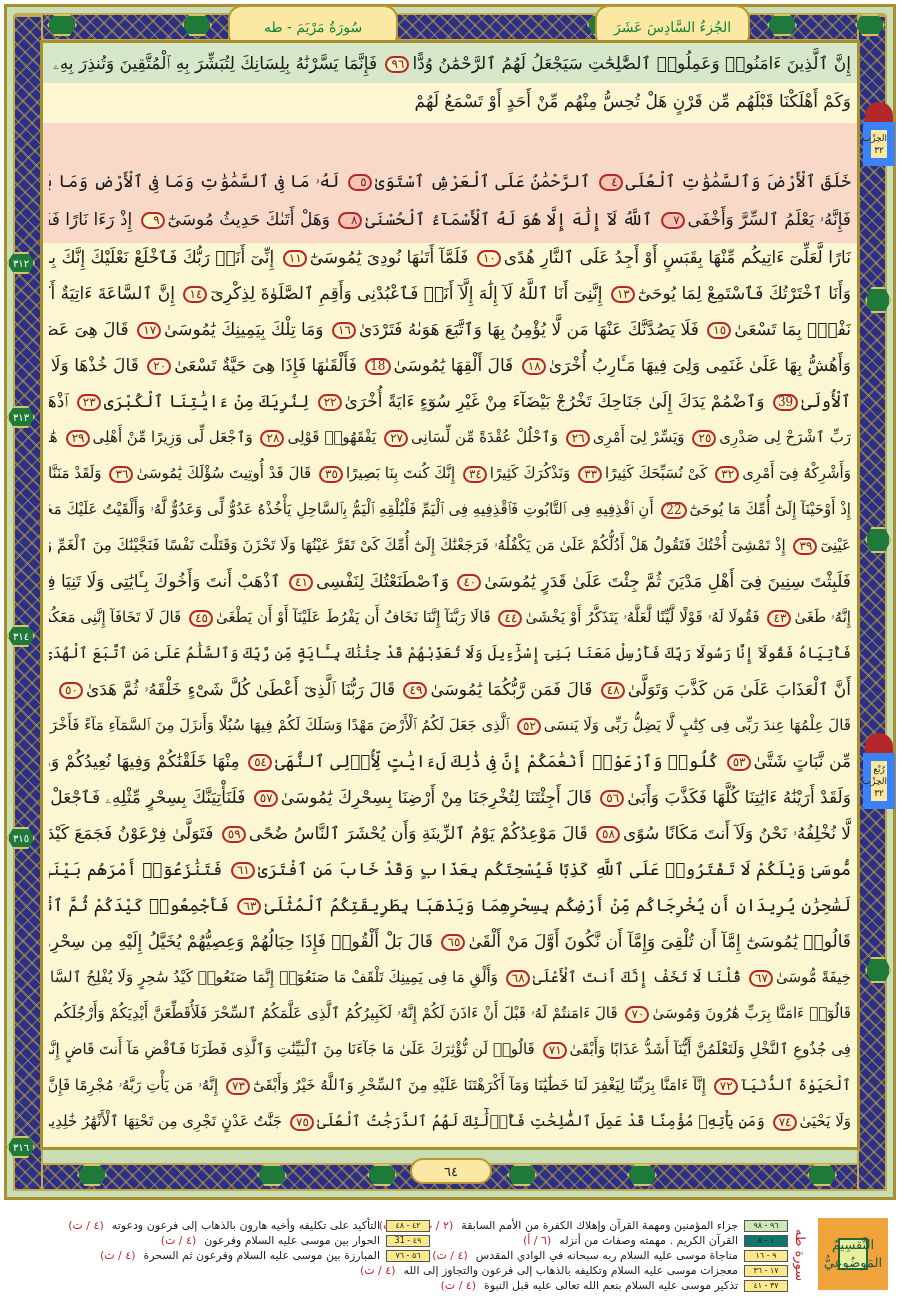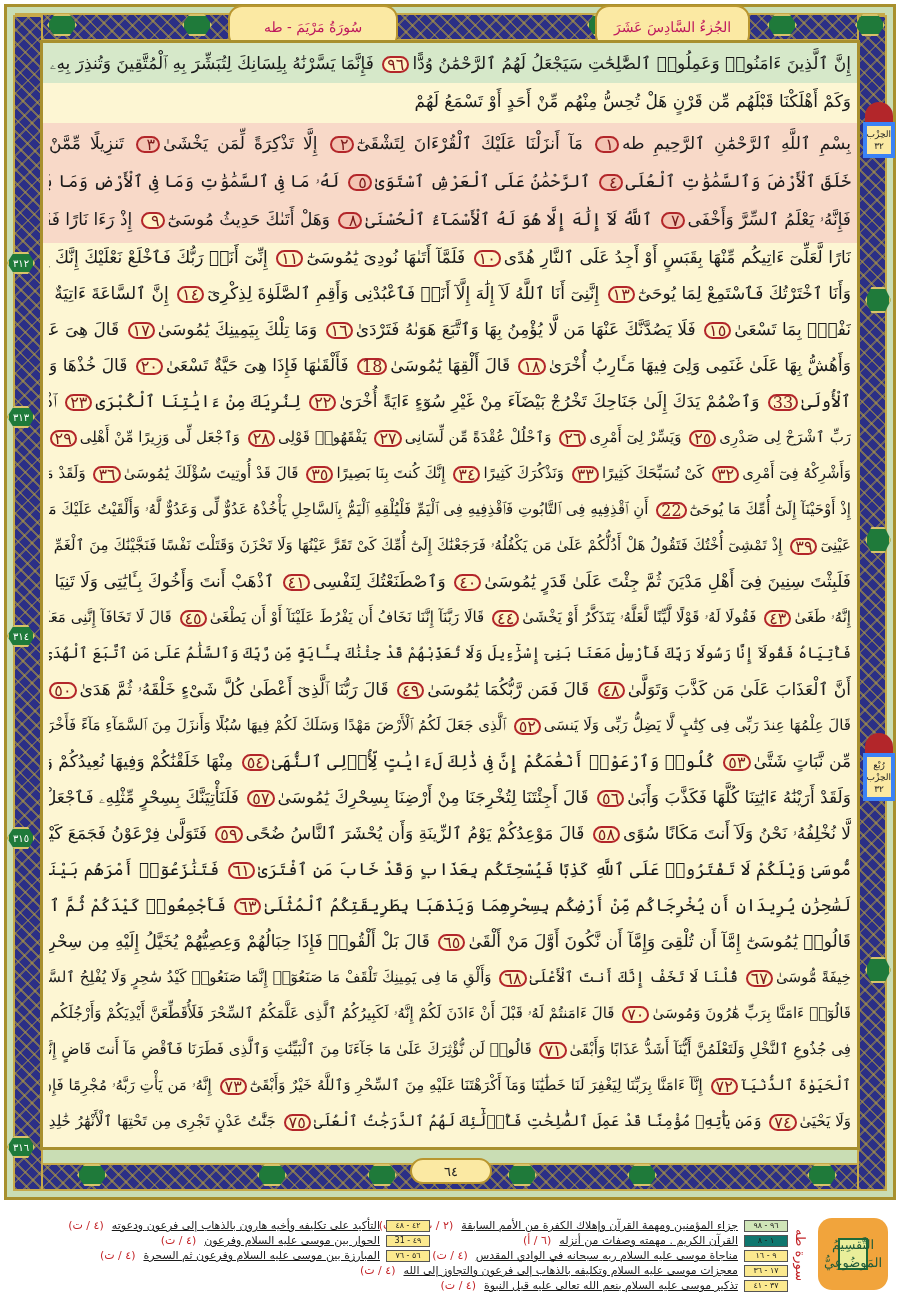--- a/index.html
+++ b/index.html
@@ -32,21 +32,21 @@
     clip-path: polygon(25% 0, 75% 0, 100% 50%, 75% 100%, 25% 100%, 0 50%);
   }
   .hex.h { width: 30px; height: 22px; }
 
   .cartouche {
     position: absolute; top: 5px; height: 44px;
     background: #fbe9a3;
     border: 2px solid #b9962f;
     border-radius: 14px;
     display: flex; align-items: center; justify-content: center;
-    font-family: "DejaVu Serif", serif; font-size: 14px; color: #be185d;
+    font-family: "DejaVu Serif", serif; font-size: 14px; color: #15803d;
     direction: rtl;
   }
 
   
   .text-panel {
     position: absolute; left: 40px; top: 40px; width: 820px; height: 1110px;
     background: #fdf6d3;
     border: 3px solid #a8902e;
     overflow: hidden;
   }
@@ -57,21 +57,21 @@
   .line {
     position: absolute; left: 6px; right: 6px; height: 36px;
     direction: rtl; text-align: justify; text-align-last: justify;
     font-family: "DejaVu Serif", serif; font-size: 17px; line-height: 36px;
     color: #1a1a1a; white-space: nowrap; overflow: hidden;
   }
   .verse-no {
     display: inline-block; min-width: 24px; height: 17px; padding: 0 3px;
     border: 2px solid #b3262a; border-radius: 9px;
     background: #fff4c7; color: #7a1a1a;
-    font-size: 16px; line-height: 13px; text-align: center;
+    font-size: 12px; line-height: 13px; text-align: center;
     vertical-align: middle; margin: 0 3px;
   }
   .verse-no.red { background: #f4c4b2; }
 
   .surah-header {
     position: absolute; left: 14px; top: 44px; width: 346px; height: 36px;
     border: 2px solid #a8902e;
     background:
       radial-gradient(circle at 12% 50%, #2b2f86 0 12px, transparent 13px),
       radial-gradient(circle at 88% 50%, #2b2f86 0 12px, transparent 13px),
@@ -82,21 +82,21 @@
 
   
   .page-marker {
     position: absolute; left: 7px; width: 28px; height: 22px;
     background: #1f7a3a; border: 2px solid #d8c26a;
     clip-path: polygon(25% 0, 75% 0, 100% 50%, 75% 100%, 25% 100%, 0 50%);
     color: #fff; font-size: 10px; display: flex; align-items: center; justify-content: center;
   }
   .hizb-box {
     position: absolute; right: 5px; width: 32px;
-    background: #fbe9a3; border: 4px solid #3b82f6;
+    background: #fbe9a3; border: 8px solid #3b82f6;
     font-family: "DejaVu Serif", serif; color: #222; font-size: 9px;
     text-align: center; line-height: 12px; padding: 2px 0; direction: rtl;
   }
   .hizb-dome {
     position: absolute; right: 7px; width: 28px; height: 22px;
     background: #b3262a; border-radius: 14px 14px 0 0;
   }
 
   .page-number-box {
     position: absolute; left: 410px; top: 1158px; width: 82px; height: 26px;
@@ -105,21 +105,21 @@
     font-family: "DejaVu Serif", serif; font-size: 13px; color: #222;
   }
 
   
   .legend {
     position: absolute; left: 0; top: 1210px; width: 900px; height: 93px;
     direction: rtl; font-size: 11px; color: #1a1a1a;
   }
   .legend-title {
     position: absolute; right: 12px; top: 8px; width: 70px; height: 72px;
-    background: #f1a43c; padding: 20px; border-radius: 14px;
+    background: #f1a43c; padding: 20px;
   }
   .legend-title-inner {
     width: 100%; height: 100%; background: #e9ee9a; border: 2px solid #1f6a3a;
     display: flex; flex-direction: column; align-items: center; justify-content: center;
     font-family: "DejaVu Serif", serif; font-size: 13px; color: #1f5a3a; line-height: 18px;
   }
   .legend-surah-label {
     position: absolute; right: 92px; top: 8px; width: 16px; height: 75px;
     writing-mode: vertical-rl; color: #c3262a; font-family: "DejaVu Serif", serif;
     font-size: 13px; text-align: center;
@@ -129,21 +129,21 @@
   .legend-col.left-col  { right: 470px; width: 420px; }
   .legend-row { display: flex; align-items: center; height: 15px; white-space: nowrap; }
   .range-badge {
     display: inline-block; min-width: 44px; height: 12px; padding: 0 3px;
     border: 1px solid #555; font-size: 8px; line-height: 10px; text-align: center;
     margin-left: 6px; direction: rtl;
   }
   .range-badge.green  { background: #cfe5b8; }
   .range-badge.pink   { background: #0f766e; }
   .range-badge.yellow { background: #fbe98f; }
-  .legend-desc { color: #1a1a1a; text-decoration: underline; }
+  .legend-desc { color: #1a1a1a; }
   .legend-ref { color: #c3262a; margin-right: 8px; }
   .legend-sub { padding-right: 56px; }
 </style>
 </head>
 <body>
 
 <div class="page-frame">
   <div class="band top"></div>
   <div class="band bottom"></div>
   <div class="band left"></div>
@@ -176,26 +176,20 @@
 
   <div class="line" style="top:2px">
     <span>إِنَّ ٱلَّذِينَ ءَامَنُوا۟ وَعَمِلُوا۟ ٱلصَّٰلِحَٰتِ سَيَجْعَلُ لَهُمُ ٱلرَّحْمَٰنُ وُدًّا</span><span class="verse-no">٩٦</span>
     <span>فَإِنَّمَا يَسَّرْنَٰهُ بِلِسَانِكَ لِتُبَشِّرَ بِهِ ٱلْمُتَّقِينَ وَتُنذِرَ بِهِۦ قَوْمًا لُّدًّا</span>
   </div>
 
   <div class="line" style="top:40px;left:370px">
     <span>وَكَمْ أَهْلَكْنَا قَبْلَهُم مِّن قَرْنٍ هَلْ تُحِسُّ مِنْهُم مِّنْ أَحَدٍ أَوْ تَسْمَعُ لَهُمْ رِكْزًۢا</span>
   </div>
 
-  <div class="line" style="top:82px">
-    <span>بِسْمِ ٱللَّهِ ٱلرَّحْمَٰنِ ٱلرَّحِيمِ      طه</span><span class="verse-no red">١</span>
-    <span>مَآ أَنزَلْنَا عَلَيْكَ ٱلْقُرْءَانَ لِتَشْقَىٰٓ</span><span class="verse-no red">٢</span>
-    <span>إِلَّا تَذْكِرَةً لِّمَن يَخْشَىٰ</span><span class="verse-no red">٣</span>
-    <span>تَنزِيلًا مِّمَّنْ</span>
-  </div>
 
   <div class="line" style="top:120px">
     <span>خَلَقَ ٱلْأَرْضَ وَٱلسَّمَٰوَٰتِ ٱلْعُلَى</span><span class="verse-no red">٤</span>
     <span>ٱلرَّحْمَٰنُ عَلَى ٱلْعَرْشِ ٱسْتَوَىٰ</span><span class="verse-no red">٥</span>
     <span>لَهُۥ مَا فِى ٱلسَّمَٰوَٰتِ وَمَا فِى ٱلْأَرْضِ وَمَا بَيْنَهُمَا وَمَا تَحْتَ ٱلثَّرَىٰ</span>
     
   </div>
 
   <div style="position:absolute;left:380px;right:0;top:156px;height:38px;background:#f8d9c8"></div>
   <div class="line" style="top:158px">
@@ -221,21 +215,21 @@
     <span>وَمَا تِلْكَ بِيَمِينِكَ يَٰمُوسَىٰ</span><span class="verse-no">١٧</span>
     <span>قَالَ هِىَ عَصَاىَ أَتَوَكَّؤُا۟ عَلَيْهَا</span>
   </div>
   <div class="line" style="top:304px">
     <span>وَأَهُشُّ بِهَا عَلَىٰ غَنَمِى وَلِىَ فِيهَا مَـَٔارِبُ أُخْرَىٰ</span><span class="verse-no">١٨</span>
     <span>قَالَ أَلْقِهَا يَٰمُوسَىٰ</span><span class="verse-no">18</span>
     <span>فَأَلْقَىٰهَا فَإِذَا هِىَ حَيَّةٌ تَسْعَىٰ</span><span class="verse-no">٢٠</span>
     <span>قَالَ خُذْهَا وَلَا تَخَفْ سَنُعِيدُهَا سِيرَتَهَا</span>
   </div>
   <div class="line" style="top:340px">
-    <span>ٱلْأُولَىٰ</span><span class="verse-no">33</span>
+    <span>ٱلْأُولَىٰ</span><span class="verse-no">39</span>
     <span>وَٱضْمُمْ يَدَكَ إِلَىٰ جَنَاحِكَ تَخْرُجْ بَيْضَآءَ مِنْ غَيْرِ سُوٓءٍ ءَايَةً أُخْرَىٰ</span><span class="verse-no">٢٢</span>
     <span>لِنُرِيَكَ مِنْ ءَايَٰتِنَا ٱلْكُبْرَى</span><span class="verse-no">٢٣</span>
     <span>ٱذْهَبْ إِلَىٰ فِرْعَوْنَ إِنَّهُۥ طَغَىٰ</span>
     
   </div>
   <div class="line" style="top:376px;font-size:15px">
     <span>رَبِّ ٱشْرَحْ لِى صَدْرِى</span><span class="verse-no">٢٥</span>
     <span>وَيَسِّرْ لِىٓ أَمْرِى</span><span class="verse-no">٢٦</span>
     <span>وَٱحْلُلْ عُقْدَةً مِّن لِّسَانِى</span><span class="verse-no">٢٧</span>
     <span>يَفْقَهُوا۟ قَوْلِى</span><span class="verse-no">٢٨</span>

